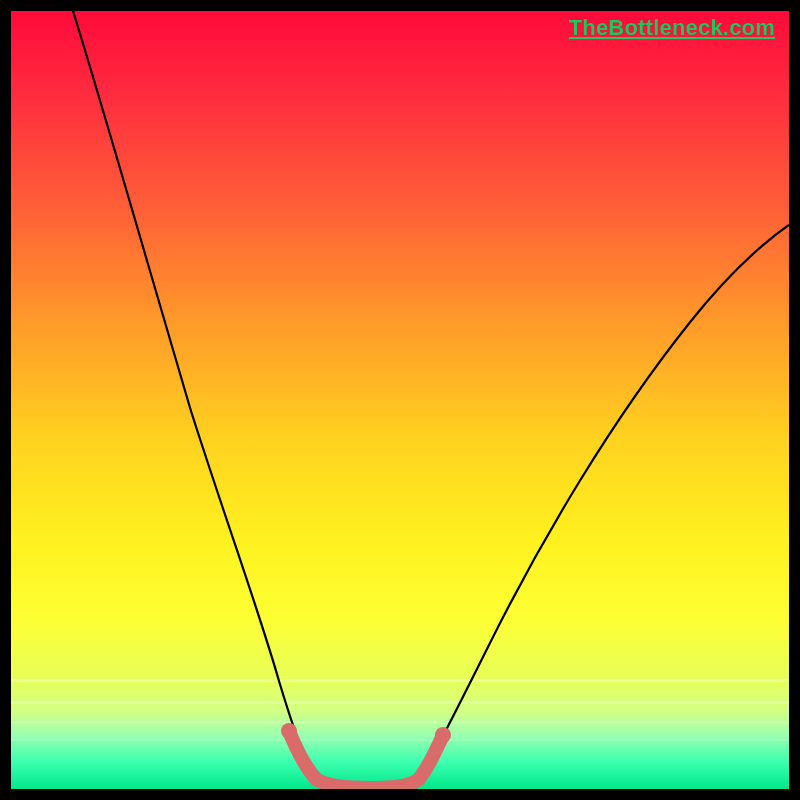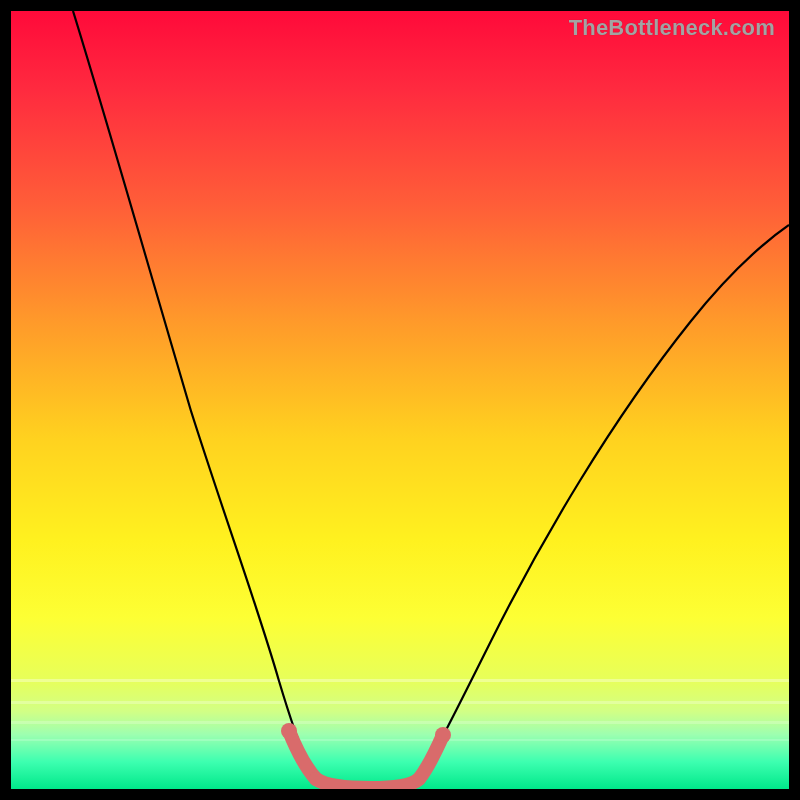--- a/index.html
+++ b/index.html
@@ -23,26 +23,27 @@
     position: absolute;
     left: 0;
     top: 0;
     width: 778px;
     height: 778px;
   }
   .watermark {
     position: absolute;
     top: 4px;
     right: 14px;
-    color: #a3a3a3;
+    color: #22c55e;
     font-size: 22px;
     font-weight: 600;
     letter-spacing: 0.2px;
     z-index: 5;
     text-shadow: 0 0 1px rgba(0,0,0,0.3);
+    text-decoration: underline;
   }
   svg.curves {
     position: absolute;
     left: 0;
     top: 0;
     width: 778px;
     height: 778px;
     z-index: 3;
   }
 </style>

